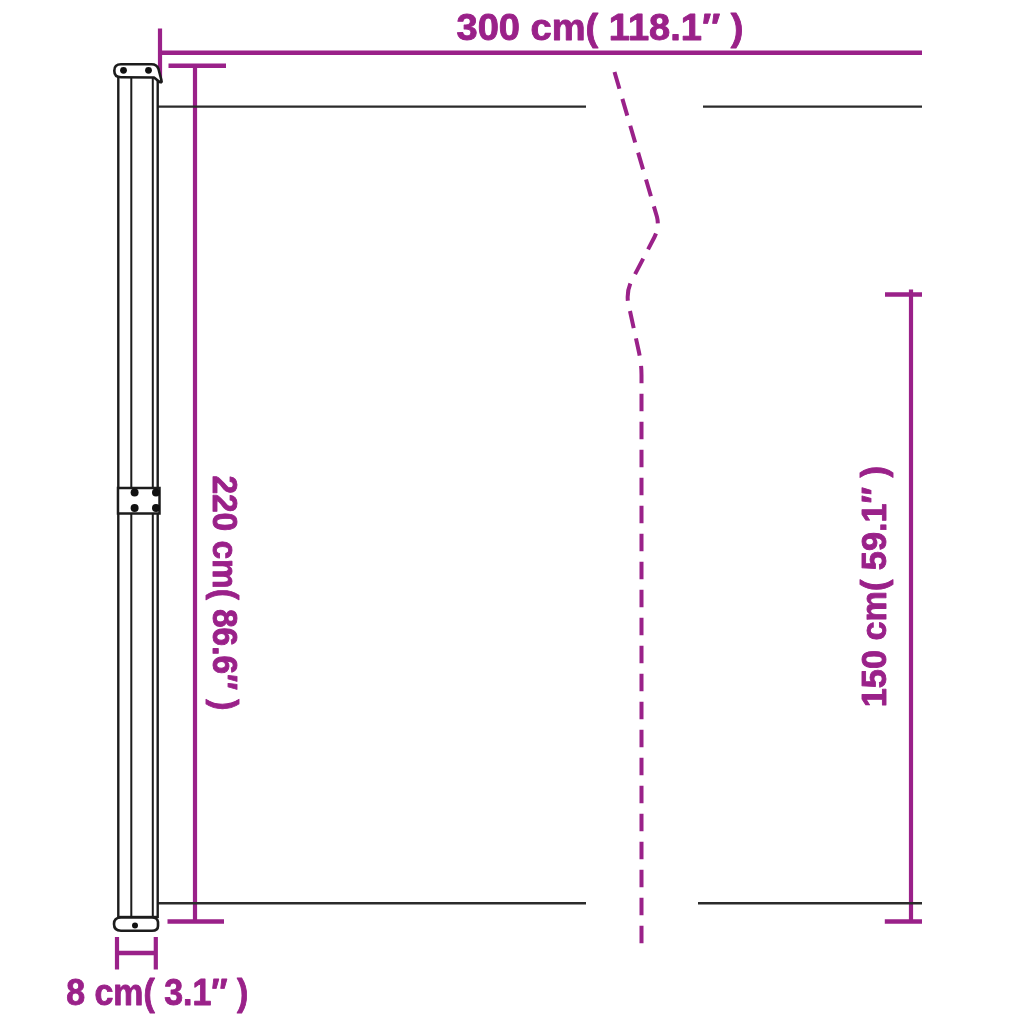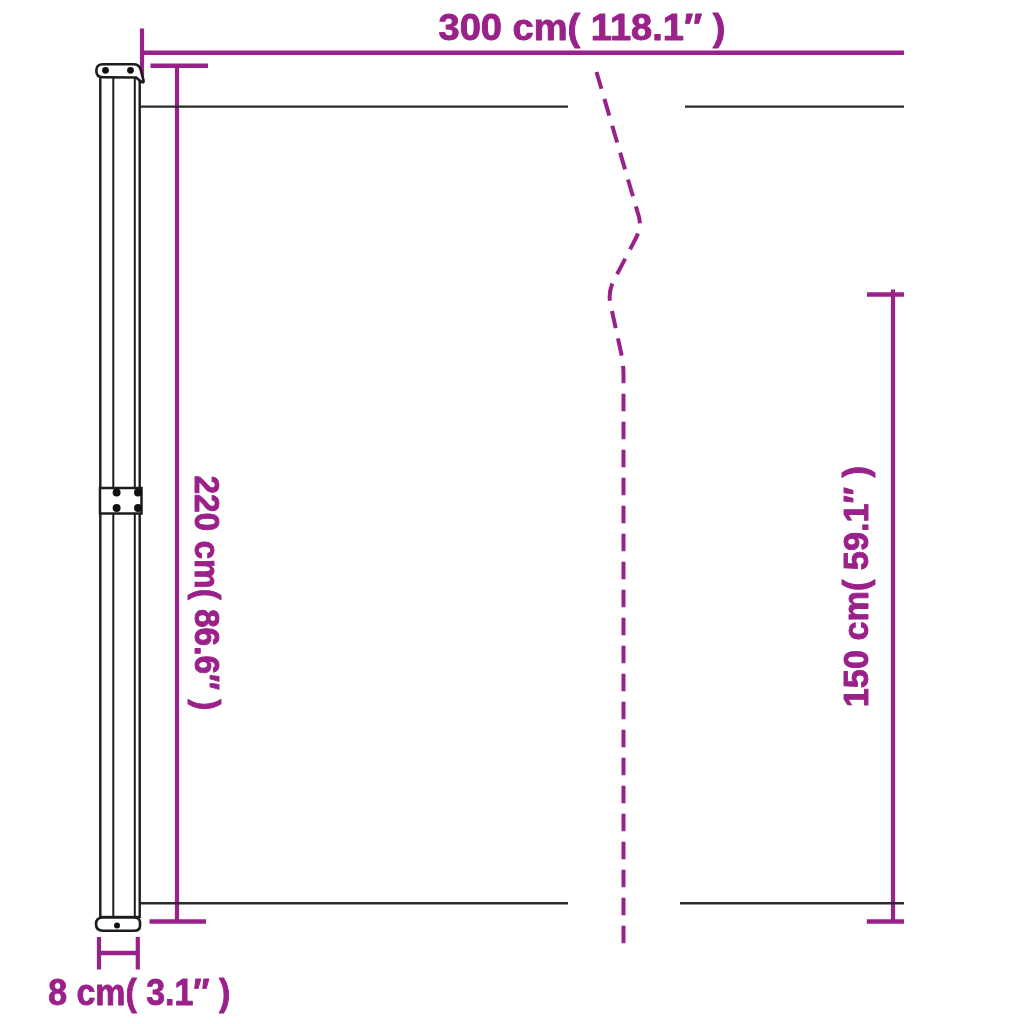--- a/index.html
+++ b/index.html
@@ -1,16 +1,16 @@
 <!DOCTYPE html>
 <html><head>
 <meta charset="utf-8">
 <style>
   html,body{margin:0;padding:0;background:#ffffff;}
-  .wrap{width:904px;height:1024px;position:relative;background:#ffffff;overflow:hidden;}
+  .wrap{width:904px;height:1024px;position:relative;background:#ffffff;overflow:hidden;margin-left:18px;}
   text{font-family:"Liberation Sans",sans-serif;font-weight:bold;fill:#9A2189;stroke:#9A2189;stroke-width:0.9;stroke-linejoin:round;}
 </style>
 </head>
 <body>
 <div class="wrap">
 <svg width="1024" height="1024" viewBox="0 0 1024 1024" xmlns="http://www.w3.org/2000/svg">
 
   <rect x="0" y="0" width="1024" height="1024" fill="#ffffff"></rect>
 
   <text x="582" y="40.2" font-size="37" text-anchor="middle" textLength="287" lengthAdjust="spacingAndGlyphs">300 cm( 118.1″ )</text>

